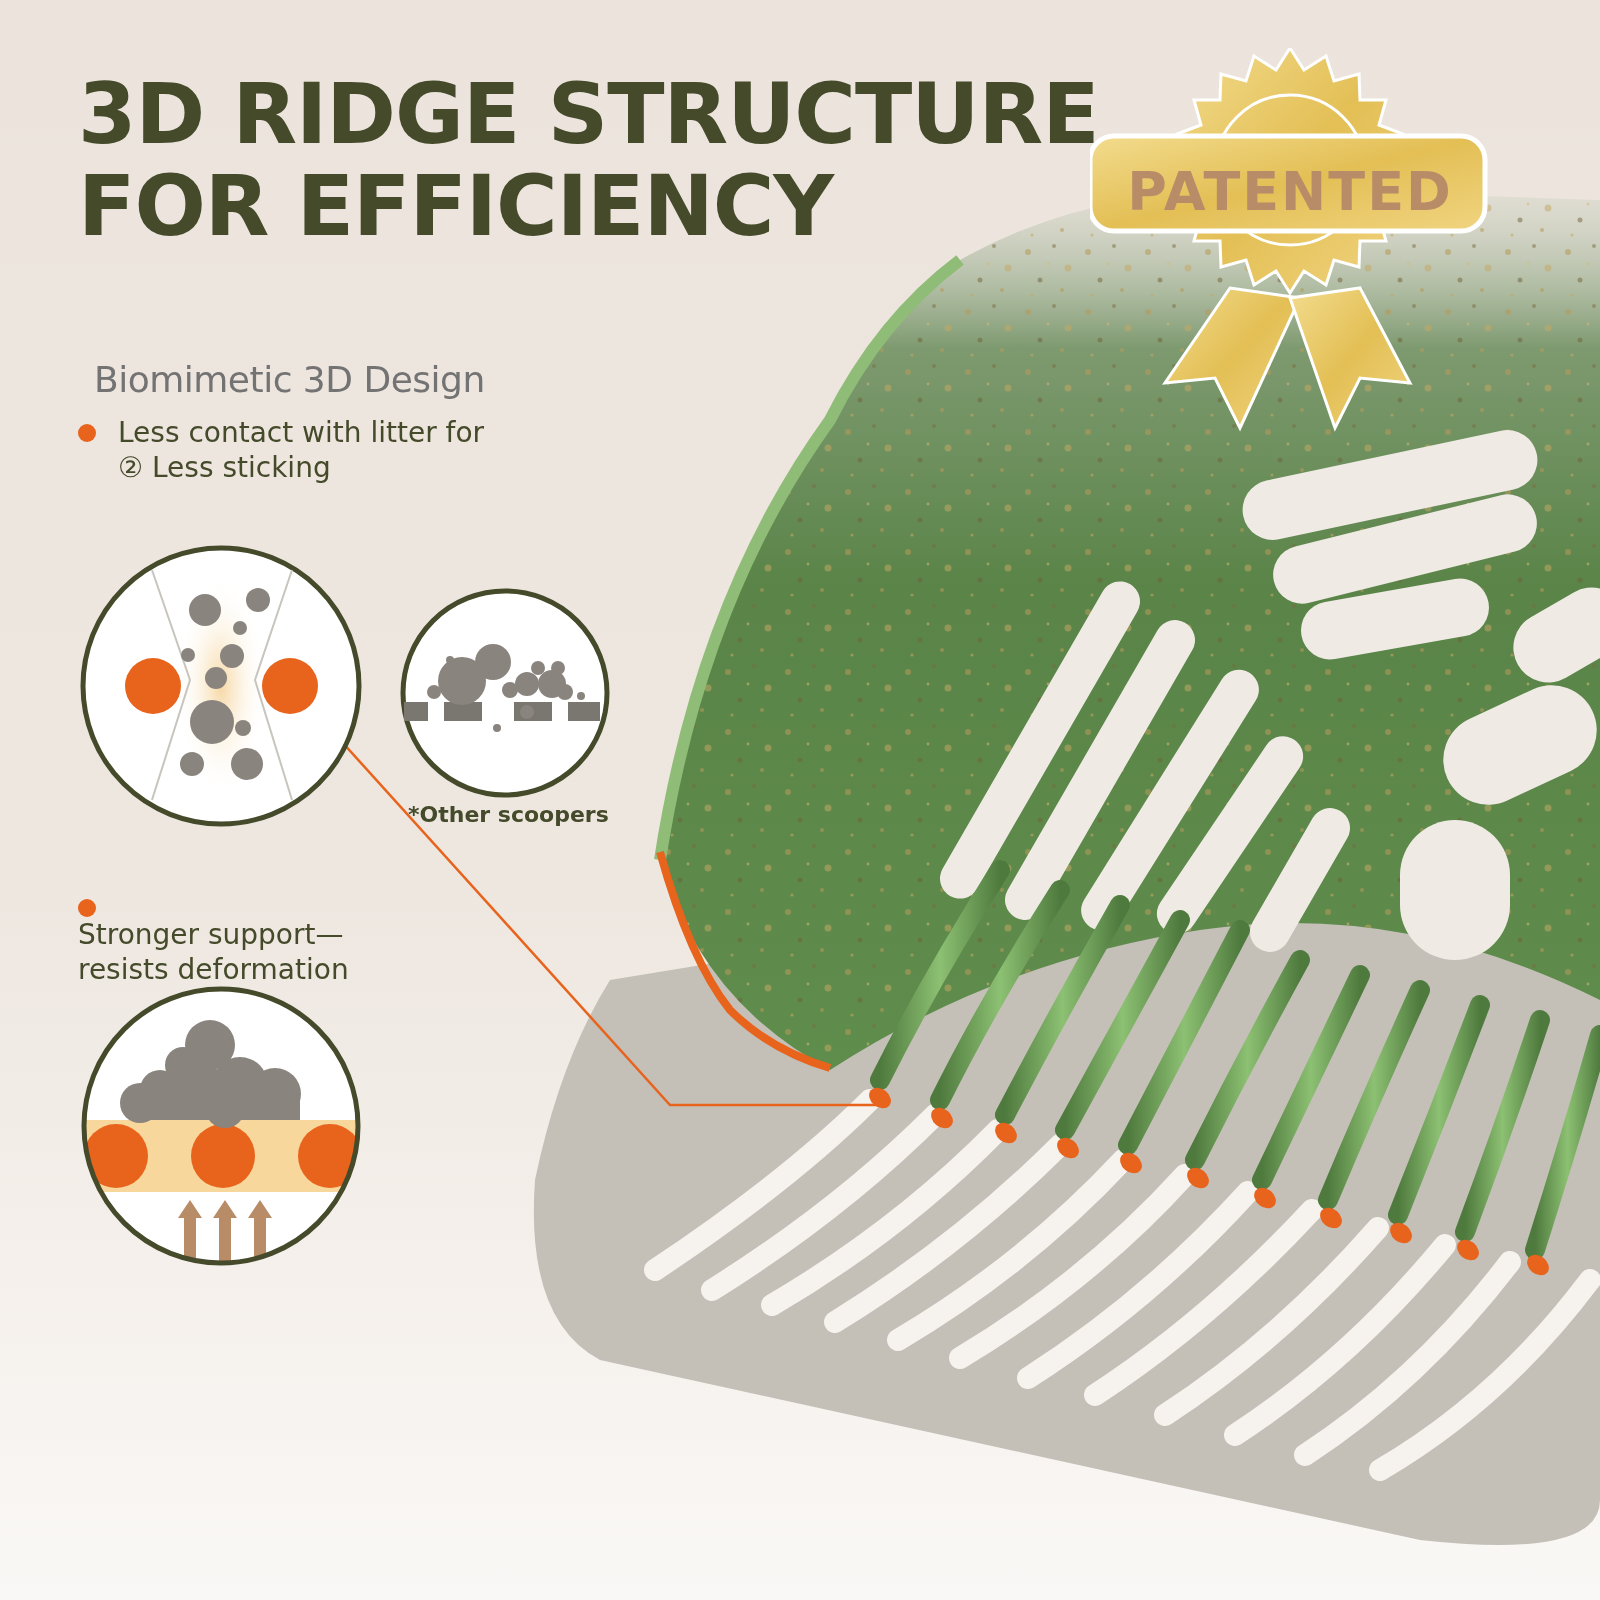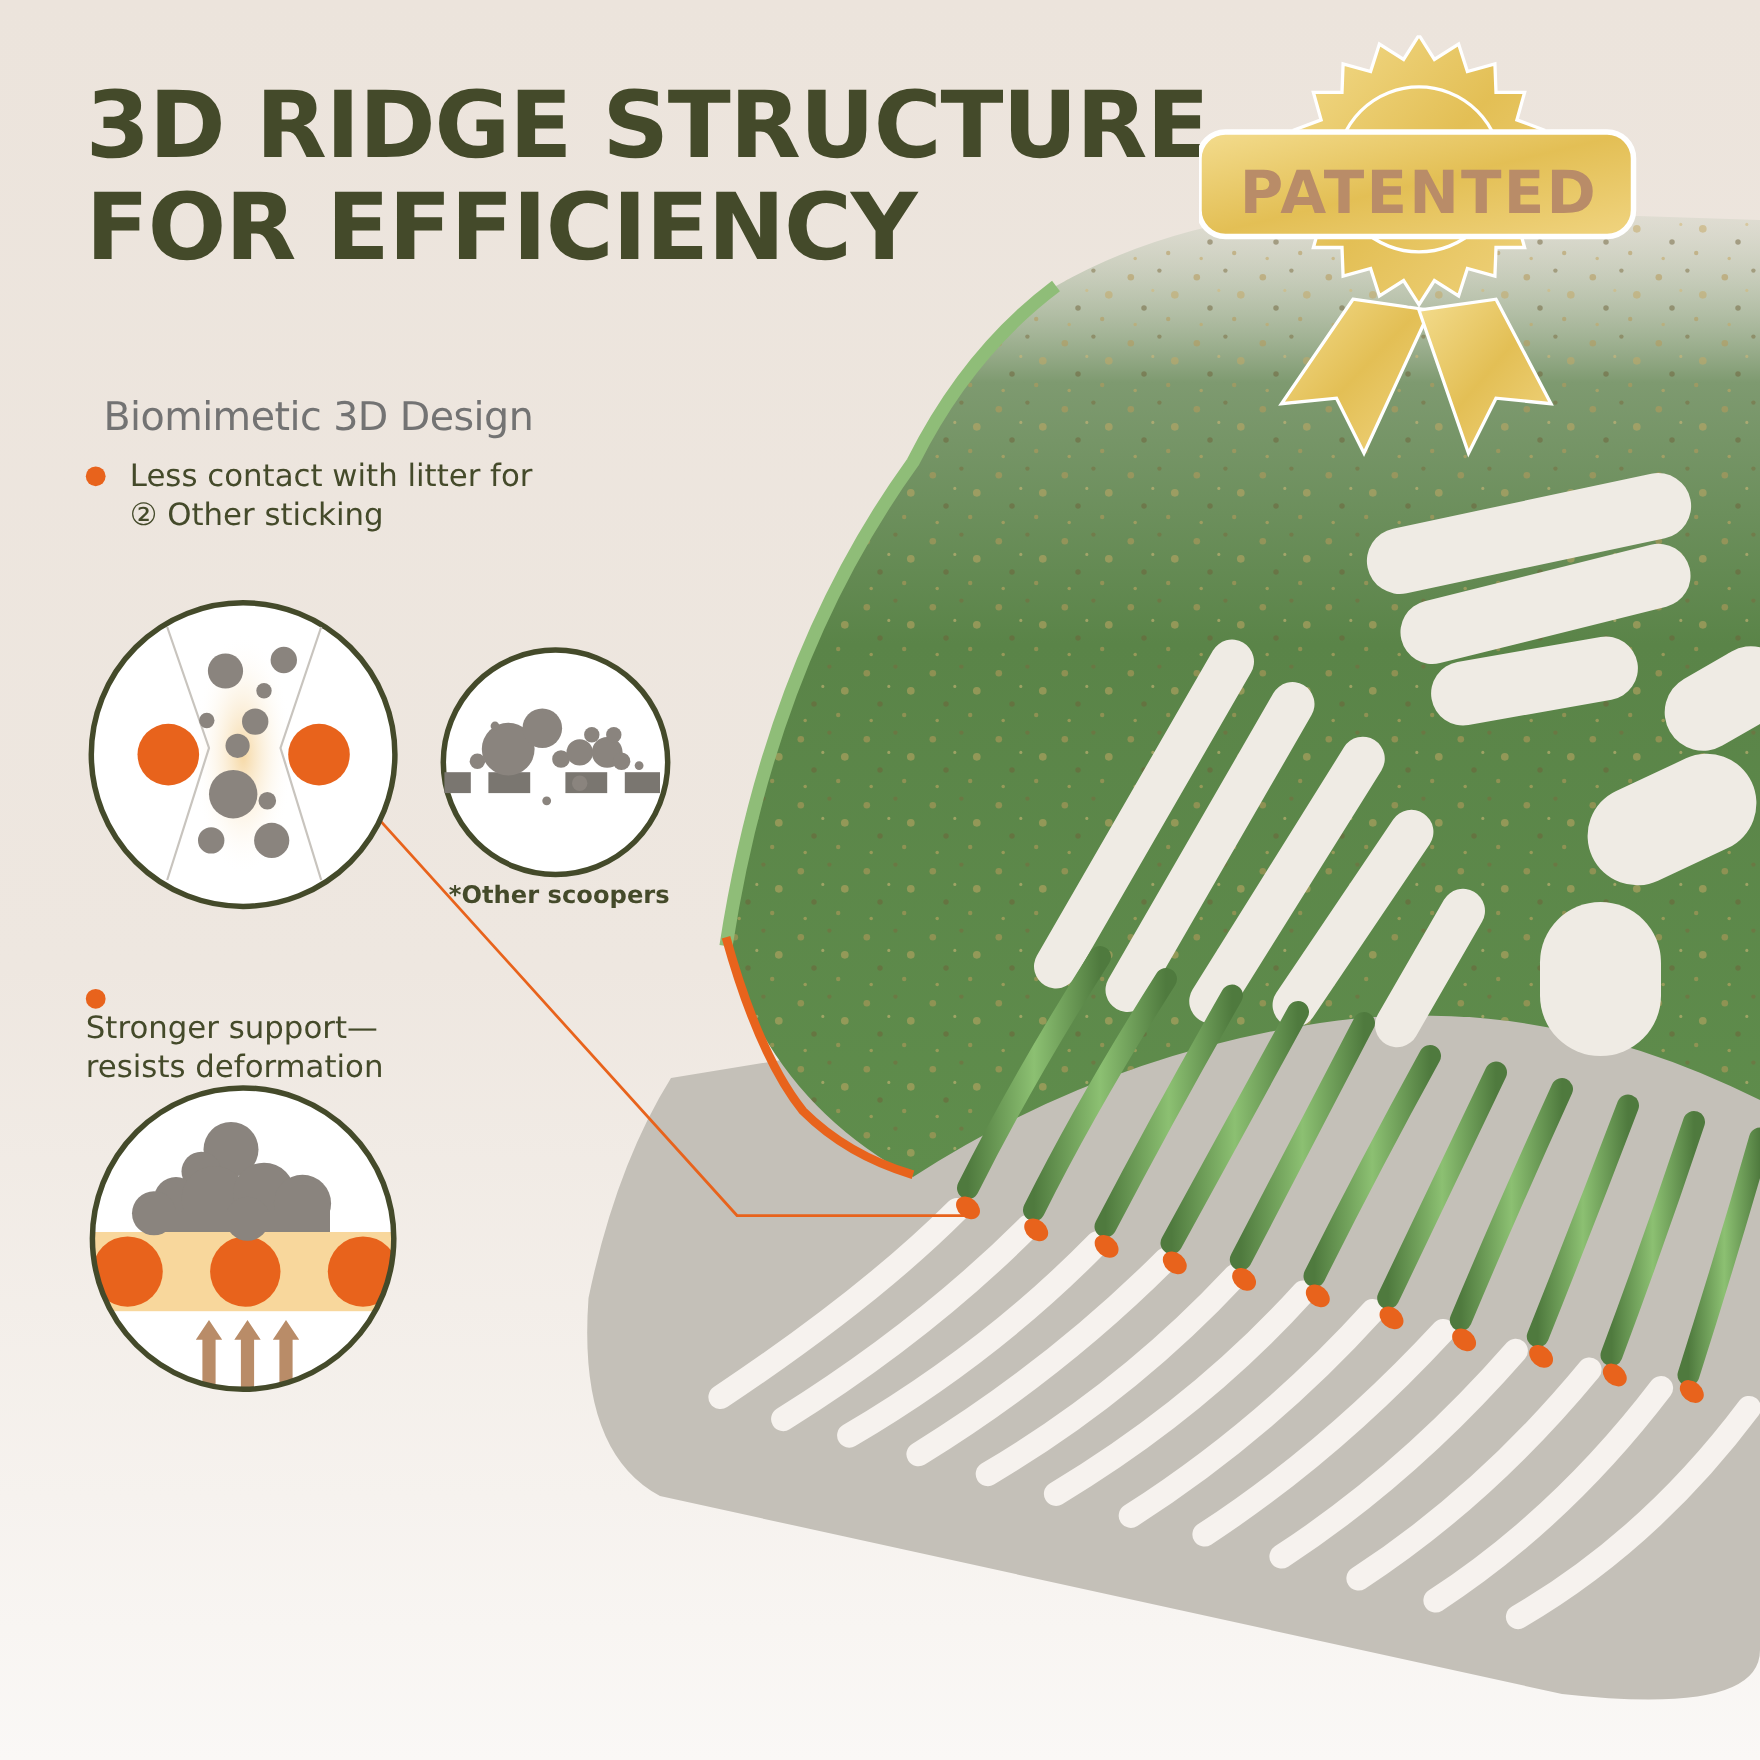--- a/index.html
+++ b/index.html
@@ -27,21 +27,21 @@
   .bullet .dot {
     width: 18px; height: 18px; border-radius: 50%; background: #e8631c;
     margin-top: 9px; margin-right: 22px; flex: 0 0 auto;
   }
   .bullet .lines span { display: block; }
   .bullet-1 { top: 415px; }
   .bullet-2 { top: 890px; flex-direction: column; }
   .caption {
     position: absolute; left: 408px; top: 802px; font-size: 22px; color: #444a2a; font-weight: bold;
   }
-  .badge { position: absolute; left: 1090px; top: 32px; width: 400px; height: 390px; }
+  .badge { position: absolute; left: 1090px; top: 48px; width: 400px; height: 390px; }
   .badge-label {
     position: absolute; left: 0; top: 112px; width: 400px; text-align: center;
     font-weight: bold; font-size: 54px; color: #b98c68; letter-spacing: 2px;
     font-family: "DejaVu Sans", sans-serif;
   }
 </style>
 </head>
 <body>
 
 <div class="stage">
@@ -243,21 +243,21 @@
     </svg>
     <div class="badge-label">PATENTED</div>
   </div>
 
   <h2 class="subtitle">Biomimetic 3D Design</h2>
 
   <div class="bullet bullet-1">
     <span class="dot"></span>
     <div class="lines">
       <span>Less contact with litter for</span>
-      <span>② Other sticking</span>
+      <span>② Less sticking</span>
     </div>
   </div>
 
   <div class="caption">*Other scoopers</div>
 
   <div class="bullet bullet-2">
     <span class="dot"></span>
     <div class="lines">
       <span>Stronger support—</span>
       <span>resists deformation</span>

